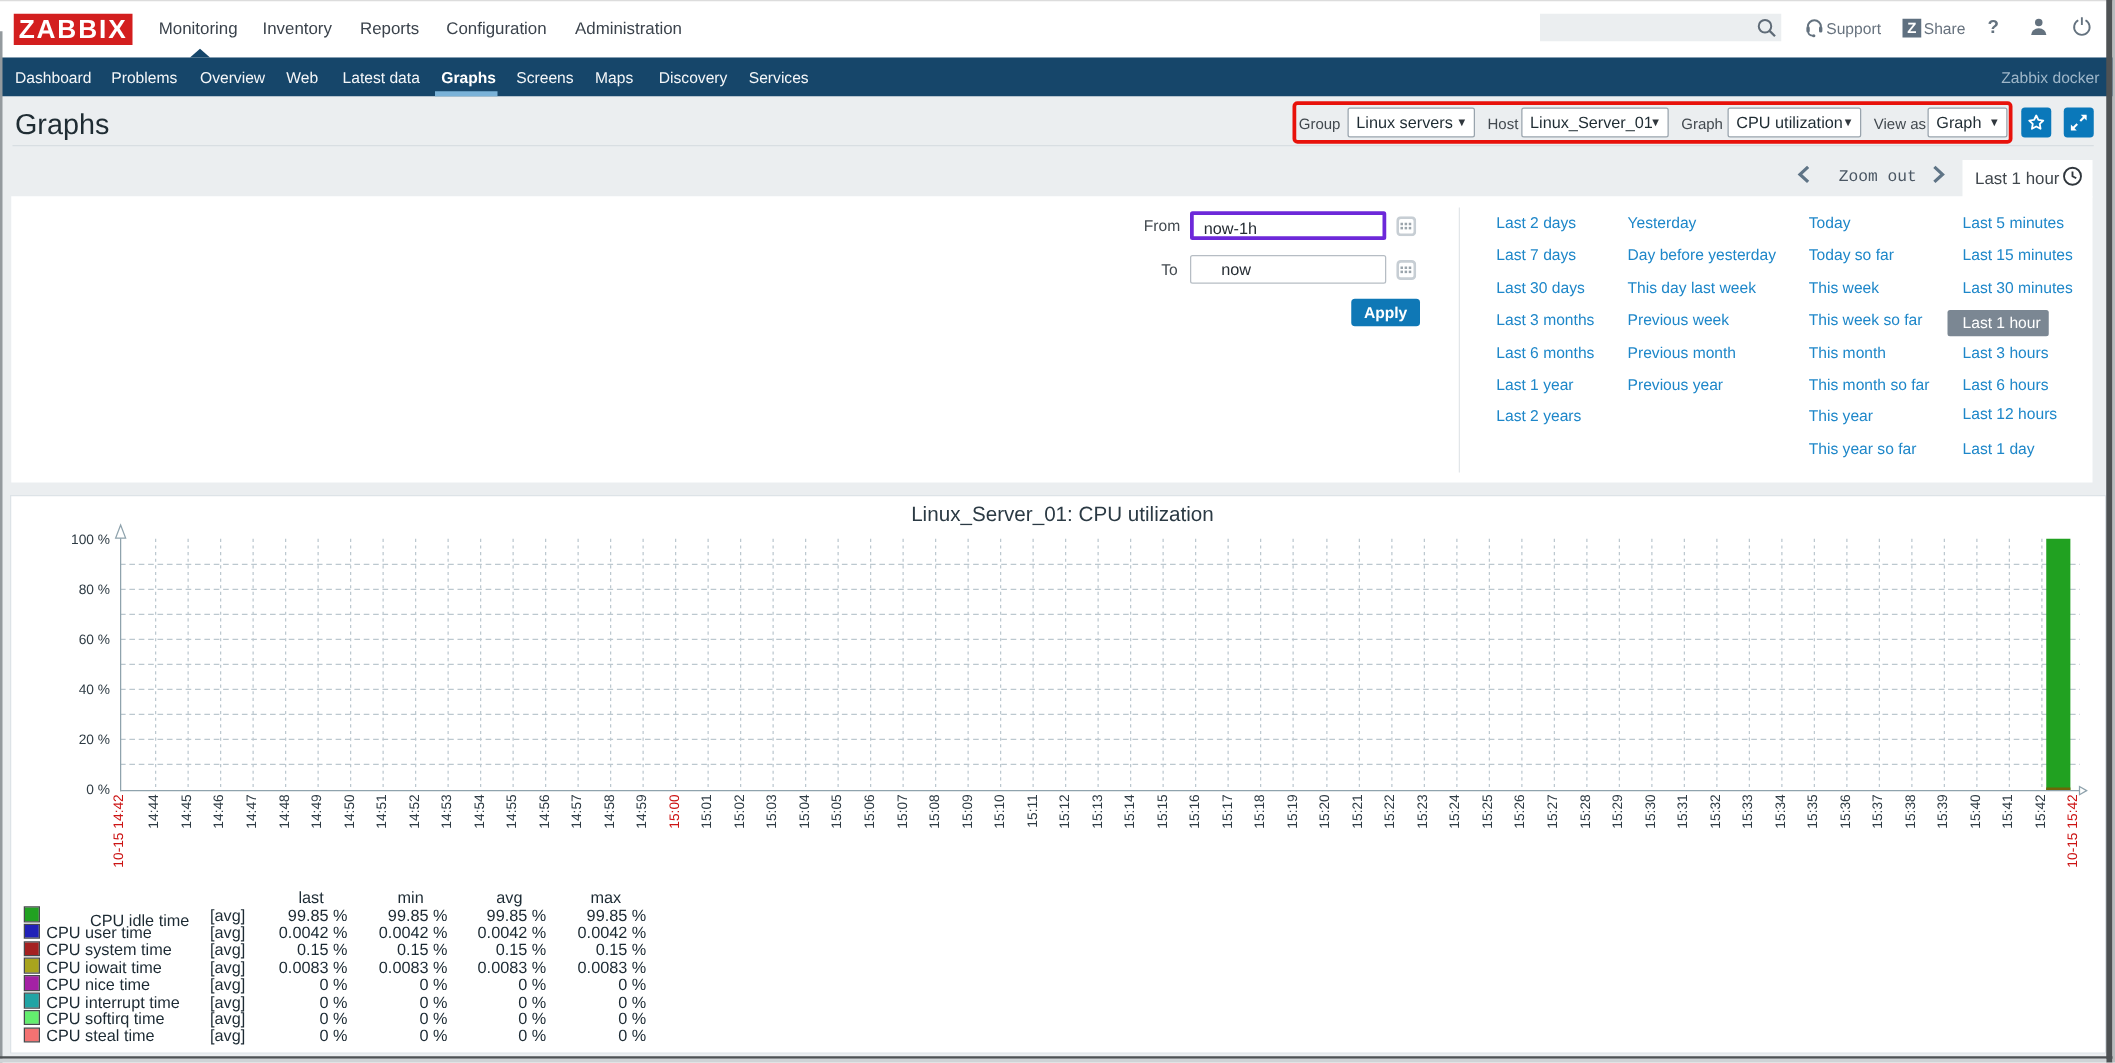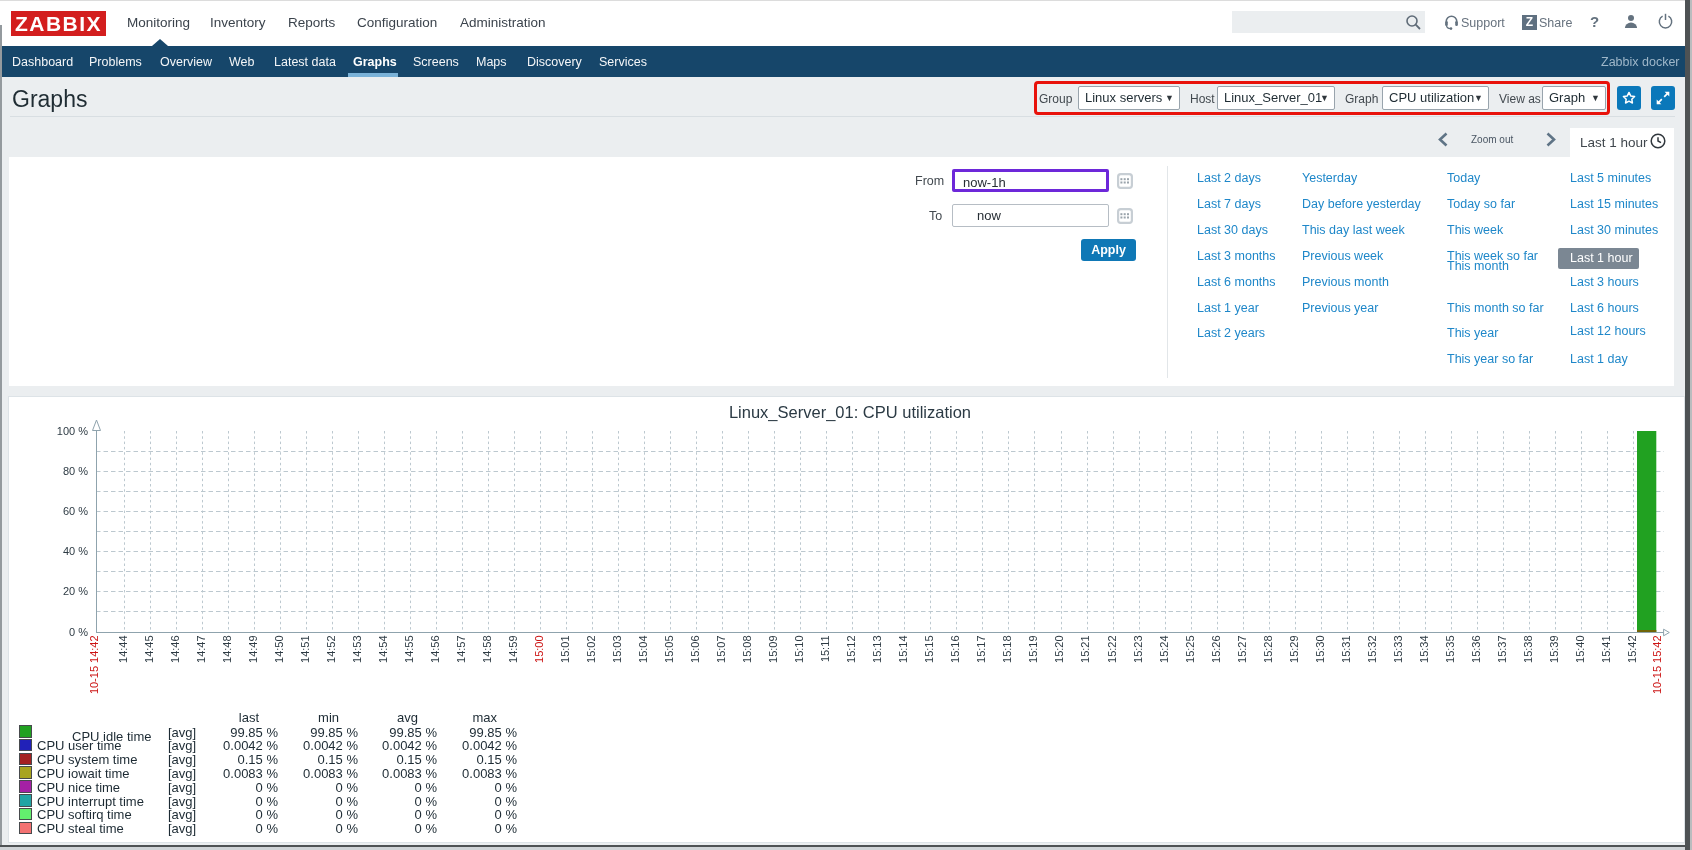--- a/index.html
+++ b/index.html
@@ -84,21 +84,21 @@
       <line x1="9.2" y1="6.8" x2="13.6" y2="2.4"></line>
       <path d="M9.6 1.7 L14.3 1.7 14.3 6.4 Z" stroke-width="0"></path>
       <line x1="6.8" y1="9.2" x2="2.4" y2="13.6"></line>
       <path d="M1.7 9.6 L1.7 14.3 6.4 14.3 Z" stroke-width="0"></path>
     </g>
   </svg>
 
 <svg class="abs" style="left:1437px;top:132px" width="12" height="15" viewBox="0 0 12 15">
     <path d="M9.5 1.5 L3 7.5 L9.5 13.5" fill="none" stroke="#5f7486" stroke-width="2.6"></path>
   </svg>
-<div class="abs" style="left:1471px;top:134px;font-size:10px;color:#4a5663;">Zoom out</div>
+<div class="abs" style="left:1471px;top:134px;font-size:13px;color:#4a5663;font-family:Liberation Mono, monospace;">Zoom out</div>
 <svg class="abs" style="left:1545px;top:132px" width="12" height="15" viewBox="0 0 12 15">
     <path d="M2.5 1.5 L9 7.5 L2.5 13.5" fill="none" stroke="#5f7486" stroke-width="2.6"></path>
   </svg>
 <div class="abs" style="left:1570px;top:128px;width:104px;height:30px;background:#fff;"></div>
 <div class="abs" style="left:1580px;top:135px;font-size:13.5px;color:#40474d;">Last 1 hour</div>
 <svg class="abs" style="left:1650px;top:133px" width="16" height="16" viewBox="0 0 16 16">
     <circle cx="8" cy="8" r="6.8" fill="none" stroke="#30373d" stroke-width="1.5"></circle>
     <path d="M8 4.2 L8 8 L11 9.6" fill="none" stroke="#30373d" stroke-width="1.5"></path>
   </svg>
 
@@ -141,21 +141,21 @@
 <div style="position:absolute;left:1302px;top:171.0px;font-size:12.5px;color:#1e87c9;">Yesterday</div>
 <div style="position:absolute;left:1302px;top:196.9px;font-size:12.5px;color:#1e87c9;">Day before yesterday</div>
 <div style="position:absolute;left:1302px;top:222.8px;font-size:12.5px;color:#1e87c9;">This day last week</div>
 <div style="position:absolute;left:1302px;top:248.7px;font-size:12.5px;color:#1e87c9;">Previous week</div>
 <div style="position:absolute;left:1302px;top:274.6px;font-size:12.5px;color:#1e87c9;">Previous month</div>
 <div style="position:absolute;left:1302px;top:300.5px;font-size:12.5px;color:#1e87c9;">Previous year</div>
 <div style="position:absolute;left:1447px;top:171.0px;font-size:12.5px;color:#1e87c9;">Today</div>
 <div style="position:absolute;left:1447px;top:196.9px;font-size:12.5px;color:#1e87c9;">Today so far</div>
 <div style="position:absolute;left:1447px;top:222.8px;font-size:12.5px;color:#1e87c9;">This week</div>
 <div style="position:absolute;left:1447px;top:248.7px;font-size:12.5px;color:#1e87c9;">This week so far</div>
-<div style="position:absolute;left:1447px;top:259px;font-size:12.5px;color:#1e87c9;">This month</div>
+<div style="position:absolute;left:1447px;top:275px;font-size:12.5px;color:#1e87c9;">This month</div>
 <div style="position:absolute;left:1447px;top:300.5px;font-size:12.5px;color:#1e87c9;">This month so far</div>
 <div style="position:absolute;left:1447px;top:326.4px;font-size:12.5px;color:#1e87c9;">This year</div>
 <div style="position:absolute;left:1447px;top:352.29999999999995px;font-size:12.5px;color:#1e87c9;">This year so far</div>
 <div style="position:absolute;left:1570px;top:171.0px;font-size:12.5px;color:#1e87c9;">Last 5 minutes</div>
 <div style="position:absolute;left:1570px;top:196.9px;font-size:12.5px;color:#1e87c9;">Last 15 minutes</div>
 <div style="position:absolute;left:1570px;top:222.8px;font-size:12.5px;color:#1e87c9;">Last 30 minutes</div>
 <div style="position:absolute;left:1558px;top:247.5px;height:21px;line-height:21px;padding:0 6px 0 12px;background:#7b8793;color:#fff;border-radius:2px;font-size:12.5px;">Last 1 hour</div>
 <div style="position:absolute;left:1570px;top:274.6px;font-size:12.5px;color:#1e87c9;">Last 3 hours</div>
 <div style="position:absolute;left:1570px;top:300.5px;font-size:12.5px;color:#1e87c9;">Last 6 hours</div>
 <div style="position:absolute;left:1570px;top:324px;font-size:12.5px;color:#1e87c9;">Last 12 hours</div>

